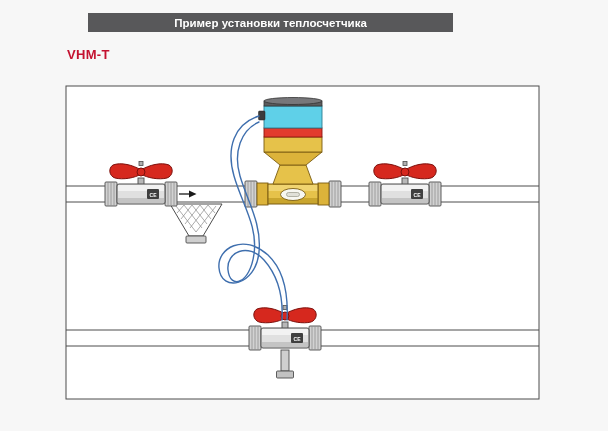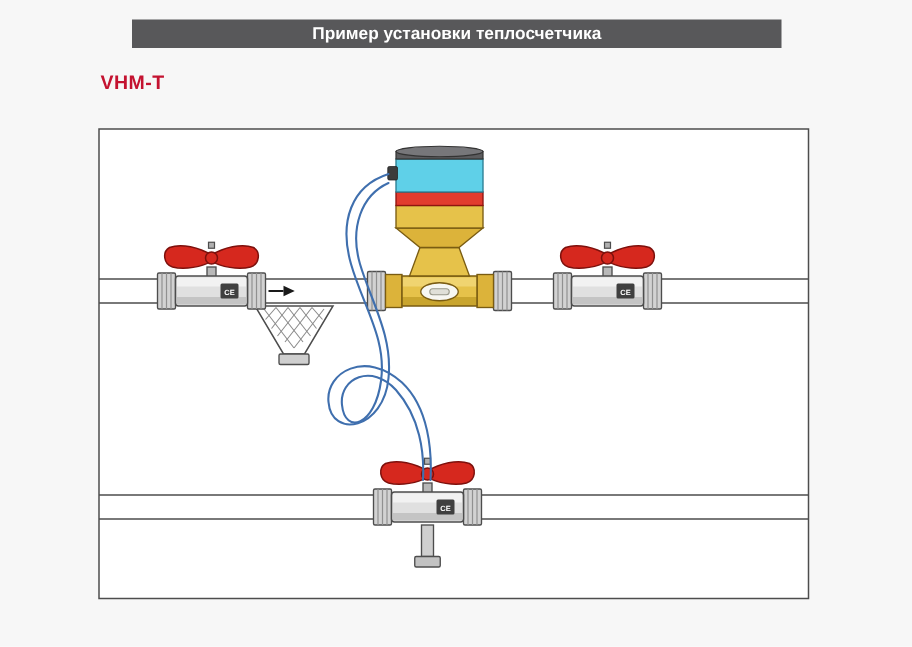--- a/index.html
+++ b/index.html
@@ -4,21 +4,21 @@
 <style>
   html, body { margin: 0; padding: 0; }
   body {
     width: 608px; height: 431px;
     background: #f6f6f6;
     font-family: "Liberation Sans", sans-serif;
     overflow: hidden;
   }
   .stage { position: relative; width: 608px; height: 431px; background: #f7f7f7; }
   .header-bar {
-    position: absolute; left: 88px; top: 13px; width: 433px; height: 19px;
+    position: absolute; left: 88px; top: 13px; width: 365px; height: 19px;
     background: #58585a; color: #ffffff;
     display: flex; align-items: center; justify-content: center;
     font-size: 11.5px; font-weight: bold;
   }
   .model-label {
     position: absolute; left: 67px; top: 47px;
     color: #c41230; font-size: 13px; font-weight: bold; letter-spacing: .3px; text-align: right;
   }
   svg.diagram { position: absolute; left: 0; top: 0; }
 </style>

